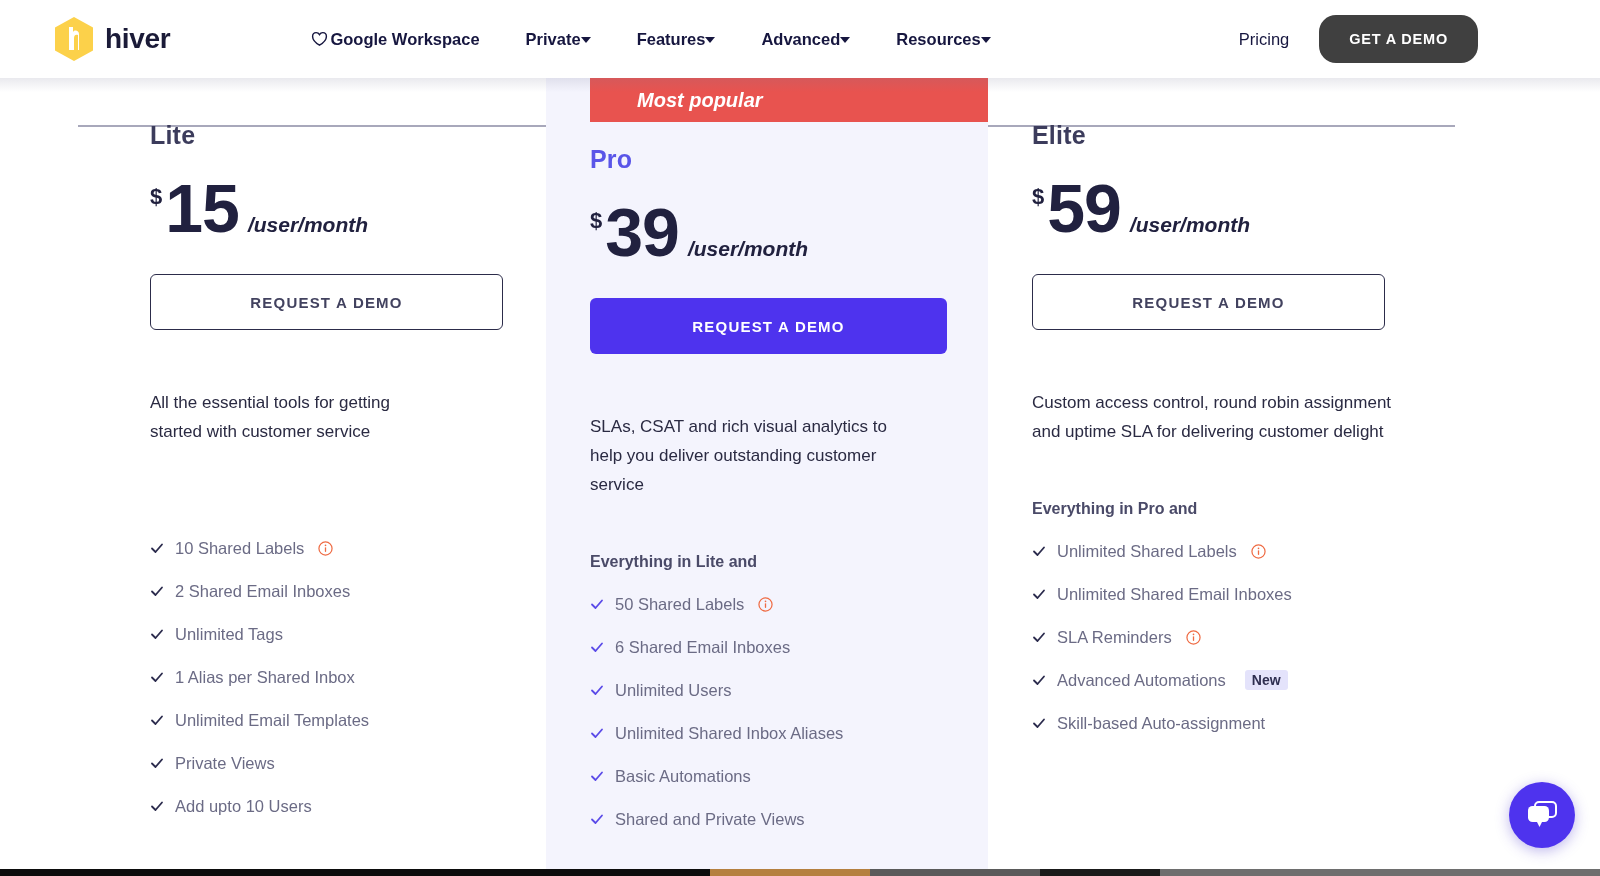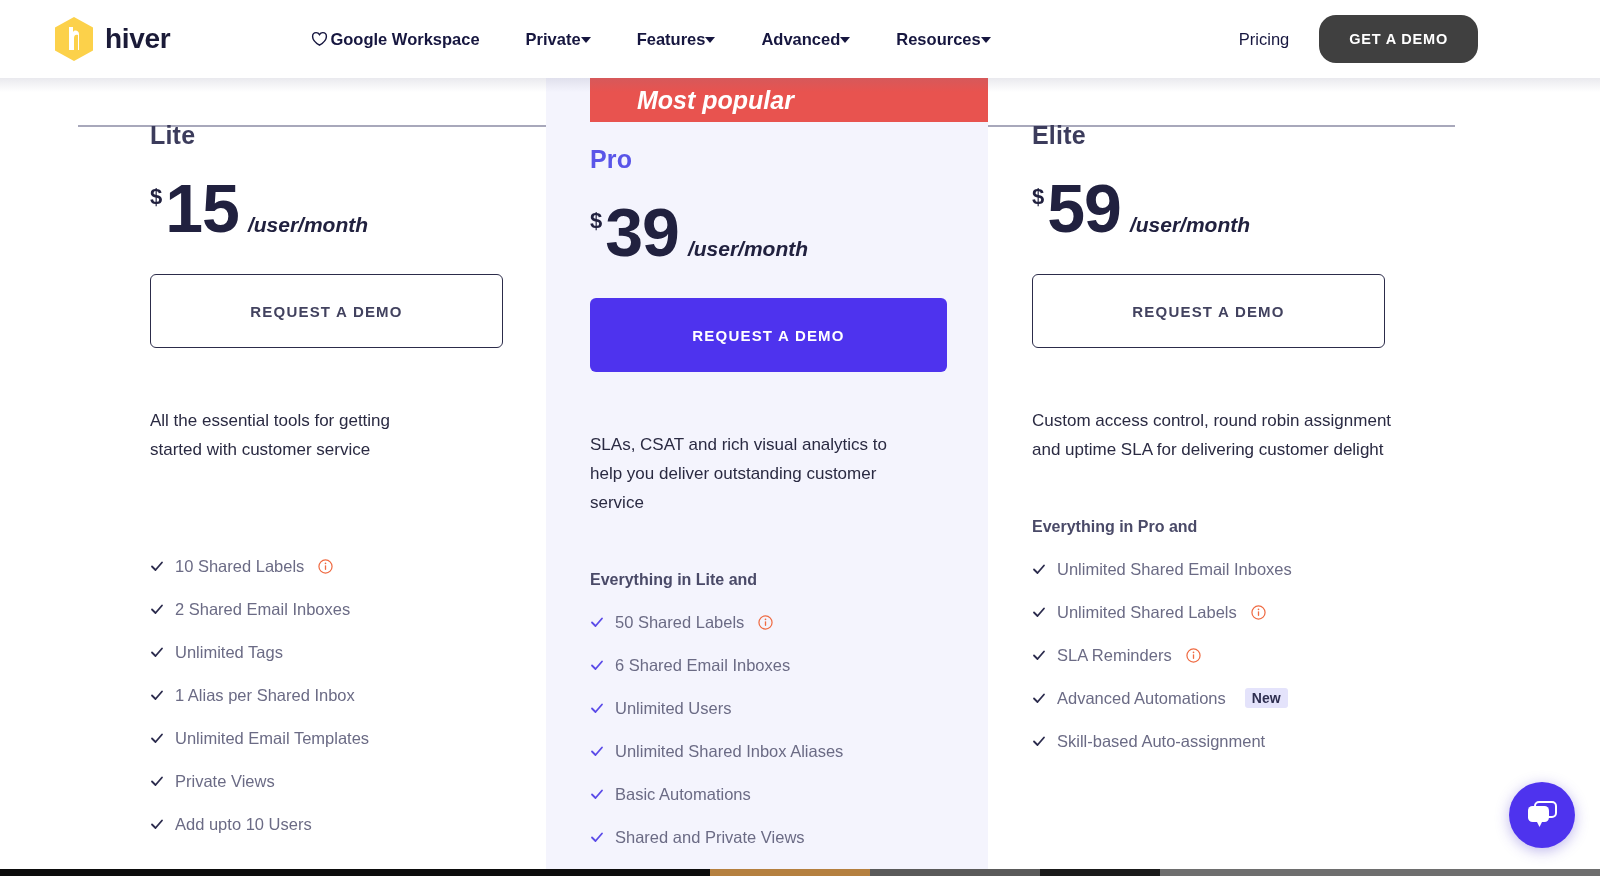--- a/index.html
+++ b/index.html
@@ -128,21 +128,21 @@
     background: #e8534f;
     display: flex;
     align-items: center;
     padding-left: 47px;
     margin-bottom: 23px;
   }
   .most-popular span {
     color: #ffffff;
     font-style: italic;
     font-weight: 700;
-    font-size: 25px;
+    font-size: 20px;
   }
 
   .plan-name {
     font-size: 25px;
     font-weight: 700;
     letter-spacing: 0.2px;
     margin-bottom: 24px;
   }
   .plan-name.lite  { color: #3c3c5c; }
   .plan-name.pro   { color: #5a55e8; }
@@ -173,21 +173,21 @@
     font-style: italic;
     font-weight: 700;
     color: #21213f;
     margin-left: 9px;
   }
 
   .cta {
     display: flex;
     align-items: center;
     justify-content: center;
-    height: 74px;
+    height: 56px;
     border-radius: 6px;
     font-size: 15px;
     font-weight: 700;
     letter-spacing: 1.2px;
     cursor: pointer;
     font-family: "Liberation Sans", sans-serif;
   }
   .cta-outline {
     width: 353px;
     border: 1.6px solid #2c2c4a;
@@ -469,32 +469,32 @@
       </div>
       <div class="cta cta-outline">REQUEST A DEMO</div>
       <div class="blurb elite">Custom access control, round robin assignment and uptime SLA for delivering customer delight</div>
 
       <div class="feat-head">Everything in Pro and</div>
       <ul class="feat-list with-head">
         <li class="feat-item">
           <svg class="check dark" viewBox="0 0 14 14">
               <path d="M2 7.5 L5.5 11 L12 3.5" fill="none" stroke-width="1.8" stroke-linecap="round" stroke-linejoin="round"></path>
             </svg>
-          <span>Unlimited Shared Email Inboxes</span>
-        </li>
-        <li class="feat-item">
-          <svg class="check dark" viewBox="0 0 14 14">
-              <path d="M2 7.5 L5.5 11 L12 3.5" fill="none" stroke-width="1.8" stroke-linecap="round" stroke-linejoin="round"></path>
-            </svg>
           <span>Unlimited Shared Labels</span>
           <svg class="info-icon" viewBox="0 0 16 16">
               <circle cx="8" cy="8" r="7" fill="none" stroke="#ef6b43" stroke-width="1.3"></circle>
               <circle cx="8" cy="4.6" r="0.9" fill="#ef6b43"></circle>
               <rect x="7.3" y="6.6" width="1.4" height="5" rx="0.7" fill="#ef6b43"></rect>
             </svg>
+        </li>
+        <li class="feat-item">
+          <svg class="check dark" viewBox="0 0 14 14">
+              <path d="M2 7.5 L5.5 11 L12 3.5" fill="none" stroke-width="1.8" stroke-linecap="round" stroke-linejoin="round"></path>
+            </svg>
+          <span>Unlimited Shared Email Inboxes</span>
         </li>
         <li class="feat-item">
           <svg class="check dark" viewBox="0 0 14 14">
               <path d="M2 7.5 L5.5 11 L12 3.5" fill="none" stroke-width="1.8" stroke-linecap="round" stroke-linejoin="round"></path>
             </svg>
           <span>SLA Reminders</span>
           <svg class="info-icon" viewBox="0 0 16 16">
               <circle cx="8" cy="8" r="7" fill="none" stroke="#ef6b43" stroke-width="1.3"></circle>
               <circle cx="8" cy="4.6" r="0.9" fill="#ef6b43"></circle>
               <rect x="7.3" y="6.6" width="1.4" height="5" rx="0.7" fill="#ef6b43"></rect>

